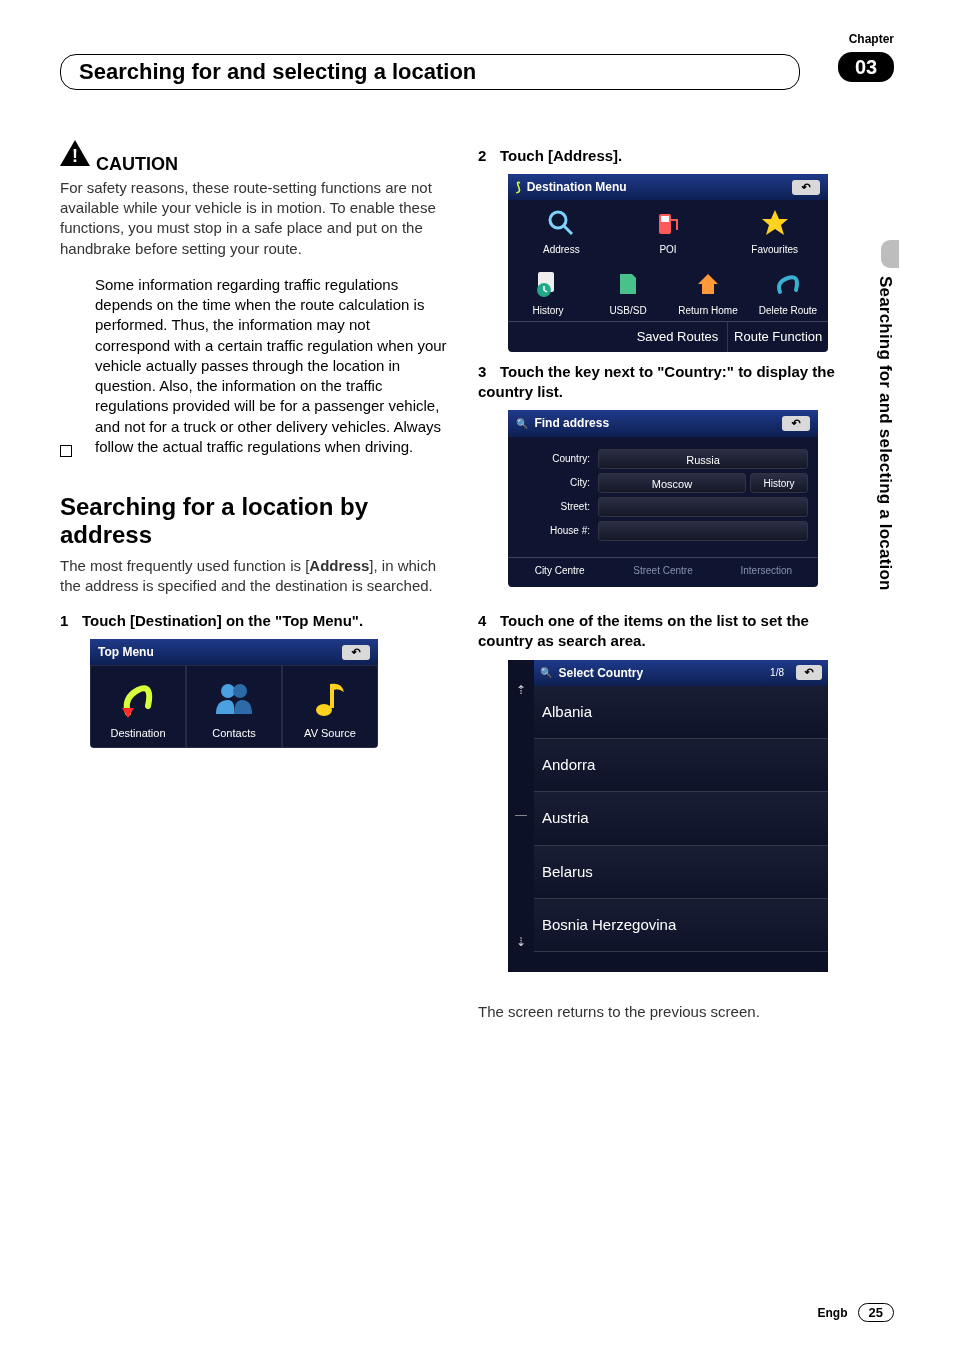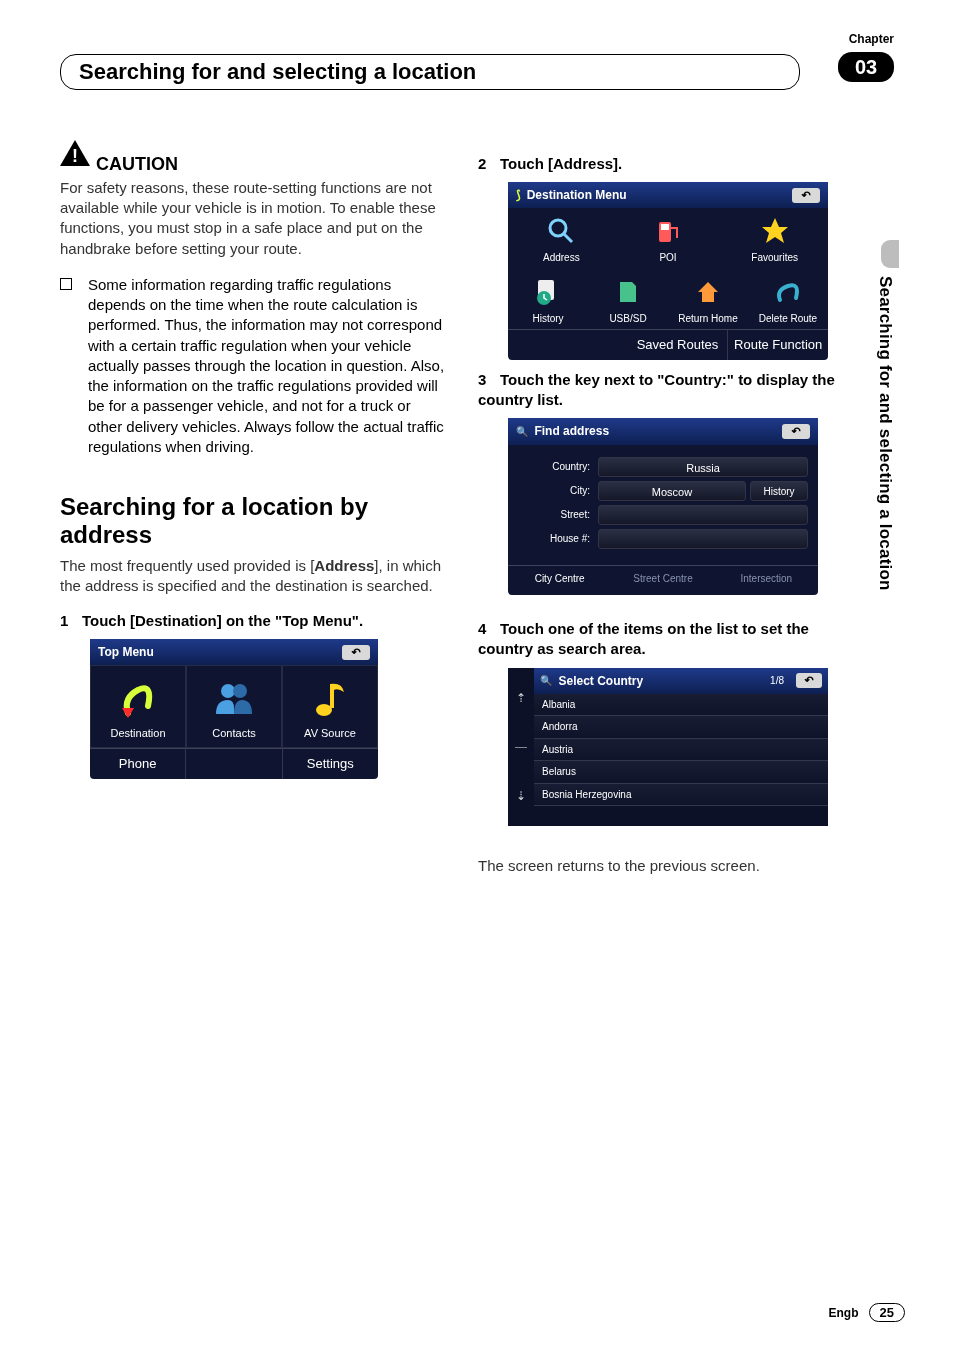--- a/index.html
+++ b/index.html
@@ -68,21 +68,21 @@
   .columns {
     display: flex;
     gap: 30px;
     margin-top: 48px;
   }
   .col { width: 388px; font-size: 15px; line-height: 1.35; }
   .caution-row { display:flex; align-items:flex-end; gap:6px; margin-bottom:2px; }
   .warn-icon { font-size: 28px; }
   .caution-label { font-size: 18px; font-weight: 900; }
   .body-p { font-size: 15px; color: #333; }
-  .bullet { display:flex; gap:16px; margin-top:16px; }
+  .bullet { display:flex; gap:23px; margin-top:16px;align-items:flex-end; }
   .bullet .box { width:12px; height:12px; border:1.5px solid #000; margin-top:3px; flex:0 0 auto; }
   .h2 { font-size: 24px; font-weight: 900; margin-top: 36px; line-height:1.15; }
   .step { font-weight: 900; font-size: 15px; margin-top: 14px; margin-bottom:8px; }
   .step .num { display:inline-block; width:22px; }
   .screenshot {
     background: #0f1530;
     color: #fff;
     border-radius: 4px;
     font-size: 11px;
     margin: 8px auto 0 auto;
@@ -134,26 +134,26 @@
   .fa-bottom { display:flex; border-top:0.5px solid rgba(255,255,255,0.2); margin-top:8px; }
   .fa-btn { flex:1; text-align:center; padding:6px 0; font-size:10px; color:#8892b0; }
   .fa-btn.active { color:#fff; }
   
   .selcountry { width:320px; display:flex; }
   .sc-side { width:26px; background:#0c1128; display:flex; flex-direction:column; justify-content:space-between; align-items:center; padding:22px 0; font-size:12px; color:#ddd; }
   .sc-main { flex:1; }
   .sc-hdr { background: linear-gradient(#1f3a8a,#0d1f52); padding:5px 6px; display:flex; align-items:center; gap:6px; font-weight:bold; font-size:12px; }
   .sc-hdr .pg { margin-left:auto; font-size:10px; font-weight:normal; }
   .sc-hdr .back { background:#d9d9d9; color:#000; border-radius:3px; width:26px; height:15px; text-align:center; font-size:11px; line-height:15px; margin-left:6px; }
-  .sc-item { padding:4px 8px; border-bottom:1px solid rgba(255,255,255,0.12); font-size:10px; background:linear-gradient(#181d33,#0e1329); }
+  .sc-item { padding:16px 8px; border-bottom:1px solid rgba(255,255,255,0.12); font-size:15px; background:linear-gradient(#181d33,#0e1329); }
   .sc-blank { height:20px; background:#0c1128; }
   .footer {
     position:absolute;
     bottom:30px;
-    right:49px;
+    right:60px;
     display:flex;
     align-items:center;
     gap:10px;
     font-size:12px;
     font-weight:bold;
   }
   .page-badge {
     border:1.2px solid #000;
     border-radius:12px;
     padding:1px 10px;
@@ -188,21 +188,21 @@
       </div>
       <p class="body-p">For safety reasons, these route-setting functions are not available while your vehicle is in motion. To enable these functions, you must stop in a safe place and put on the handbrake before setting your route.</p>
 
       <div class="bullet">
         <div class="box"></div>
         <div>Some information regarding traffic regulations depends on the time when the route calculation is performed. Thus, the information may not correspond with a certain traffic regulation when your vehicle actually passes through the location in question. Also, the information on the traffic regulations provided will be for a passenger vehicle, and not for a truck or other delivery vehicles. Always follow the actual traffic regulations when driving.</div>
       </div>
 
       <h2 class="h2">Searching for a location by address</h2>
       <p class="body-p" style="margin-top:8px;">
-        <span>The most frequently used provided is [</span><b>Address</b><span>], in which the address is specified and the destination is searched.</span>
+        <span>The most frequently used function is [</span><b>Address</b><span>], in which the address is specified and the destination is searched.</span>
       </p>
 
       <p class="step">
         <span class="num">1</span><span>Touch [Destination] on the "Top Menu".</span>
       </p>
 
       <div class="screenshot topmenu" style="margin-left:30px;">
         <div class="ss-header">
           <span>Top Menu</span>
           <span class="back">↶</span>
@@ -232,30 +232,25 @@
             <div class="tm-icon">
               <svg width="40" height="40" viewBox="0 0 40 40">
                   <ellipse cx="14" cy="32" rx="8" ry="6" fill="#ffd21f"></ellipse>
                   <rect x="20" y="6" width="4" height="24" fill="#ffd21f"></rect>
                   <path d="M20 6 Q32 4 34 14 Q28 10 24 12 Z" fill="#ffd21f"></path>
                 </svg>
             </div>
             <div class="tm-label">AV Source</div>
           </div>
         </div>
-        <div class="tm-bottom">
-          <div class="tm-btn">Phone</div>
-          <div class="tm-btn"></div>
-          <div class="tm-btn">Settings</div>
-        </div>
       </div>
     </div>
 
     <div class="col">
-      <p class="step" style="margin-top:16px;">
+      <p class="step" style="margin-top:8px;">
         <span class="num">2</span><span>Touch [Address].</span>
       </p>
 
       <div class="screenshot destmenu" style="margin-left:30px;">
         <div class="ss-header">
           <span style="color:#d8ff3a;">⟆</span>
           <span>Destination Menu</span>
           <span class="back">↶</span>
         </div>
         <div class="dm-grid">

